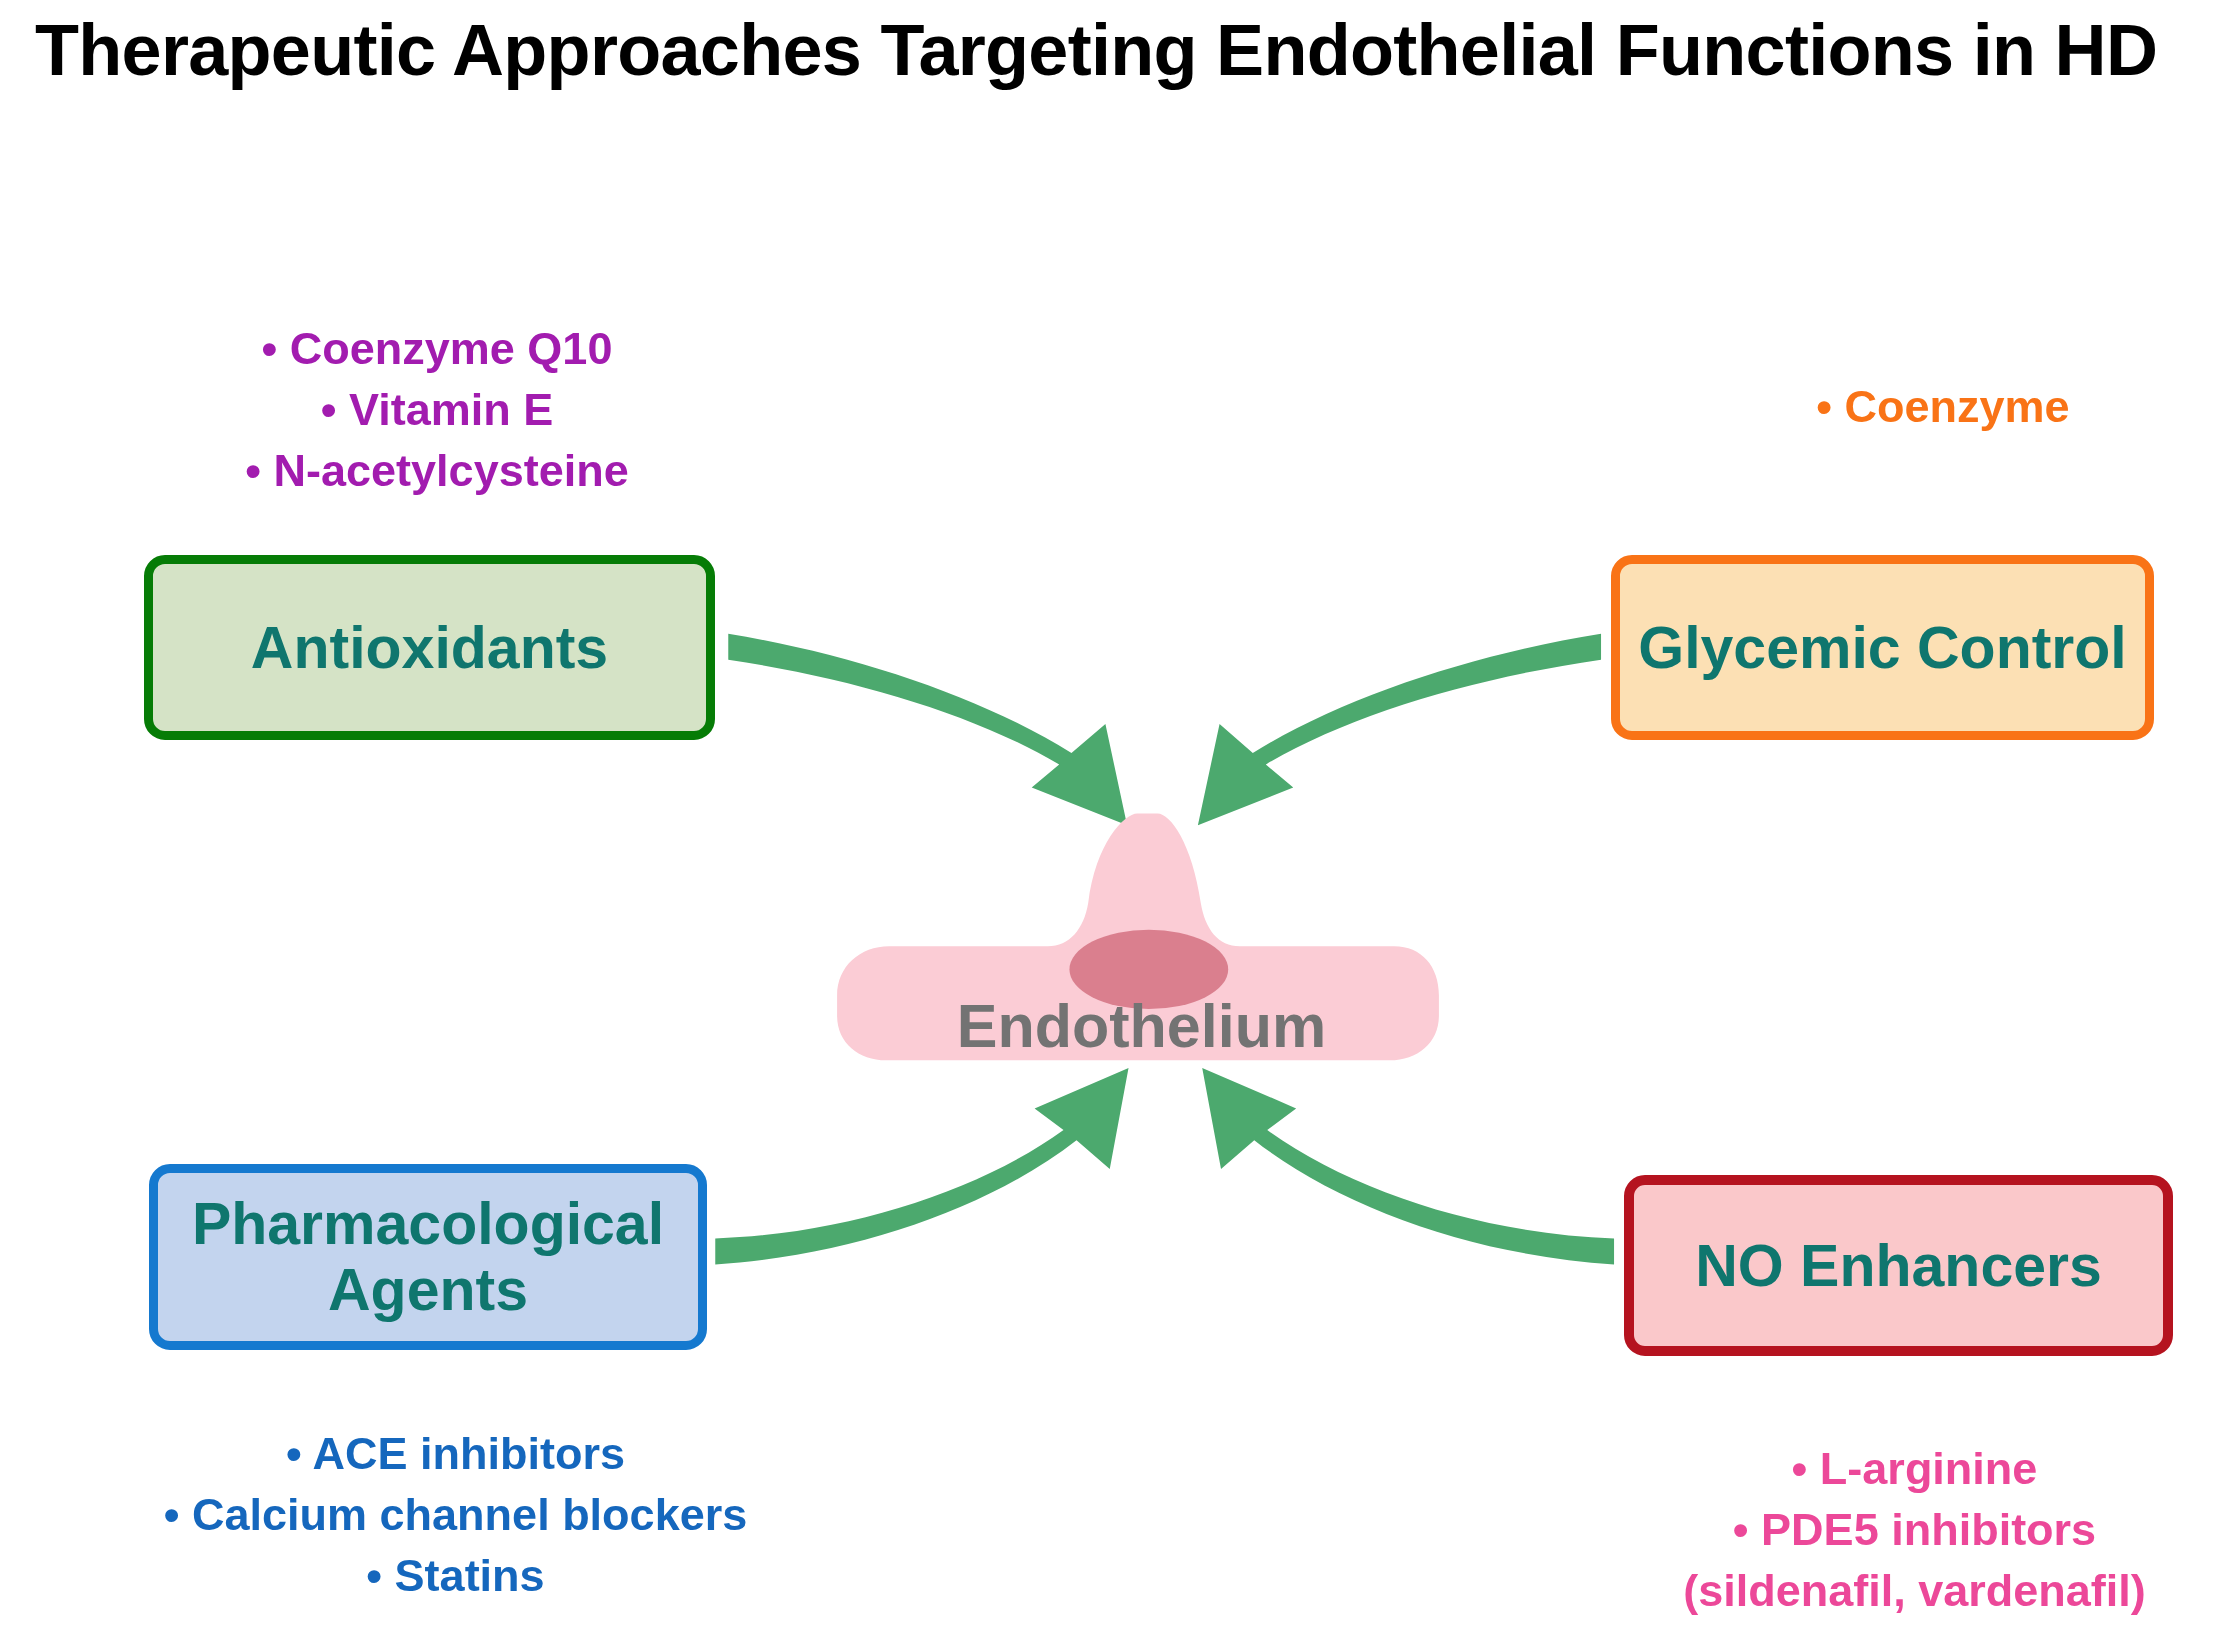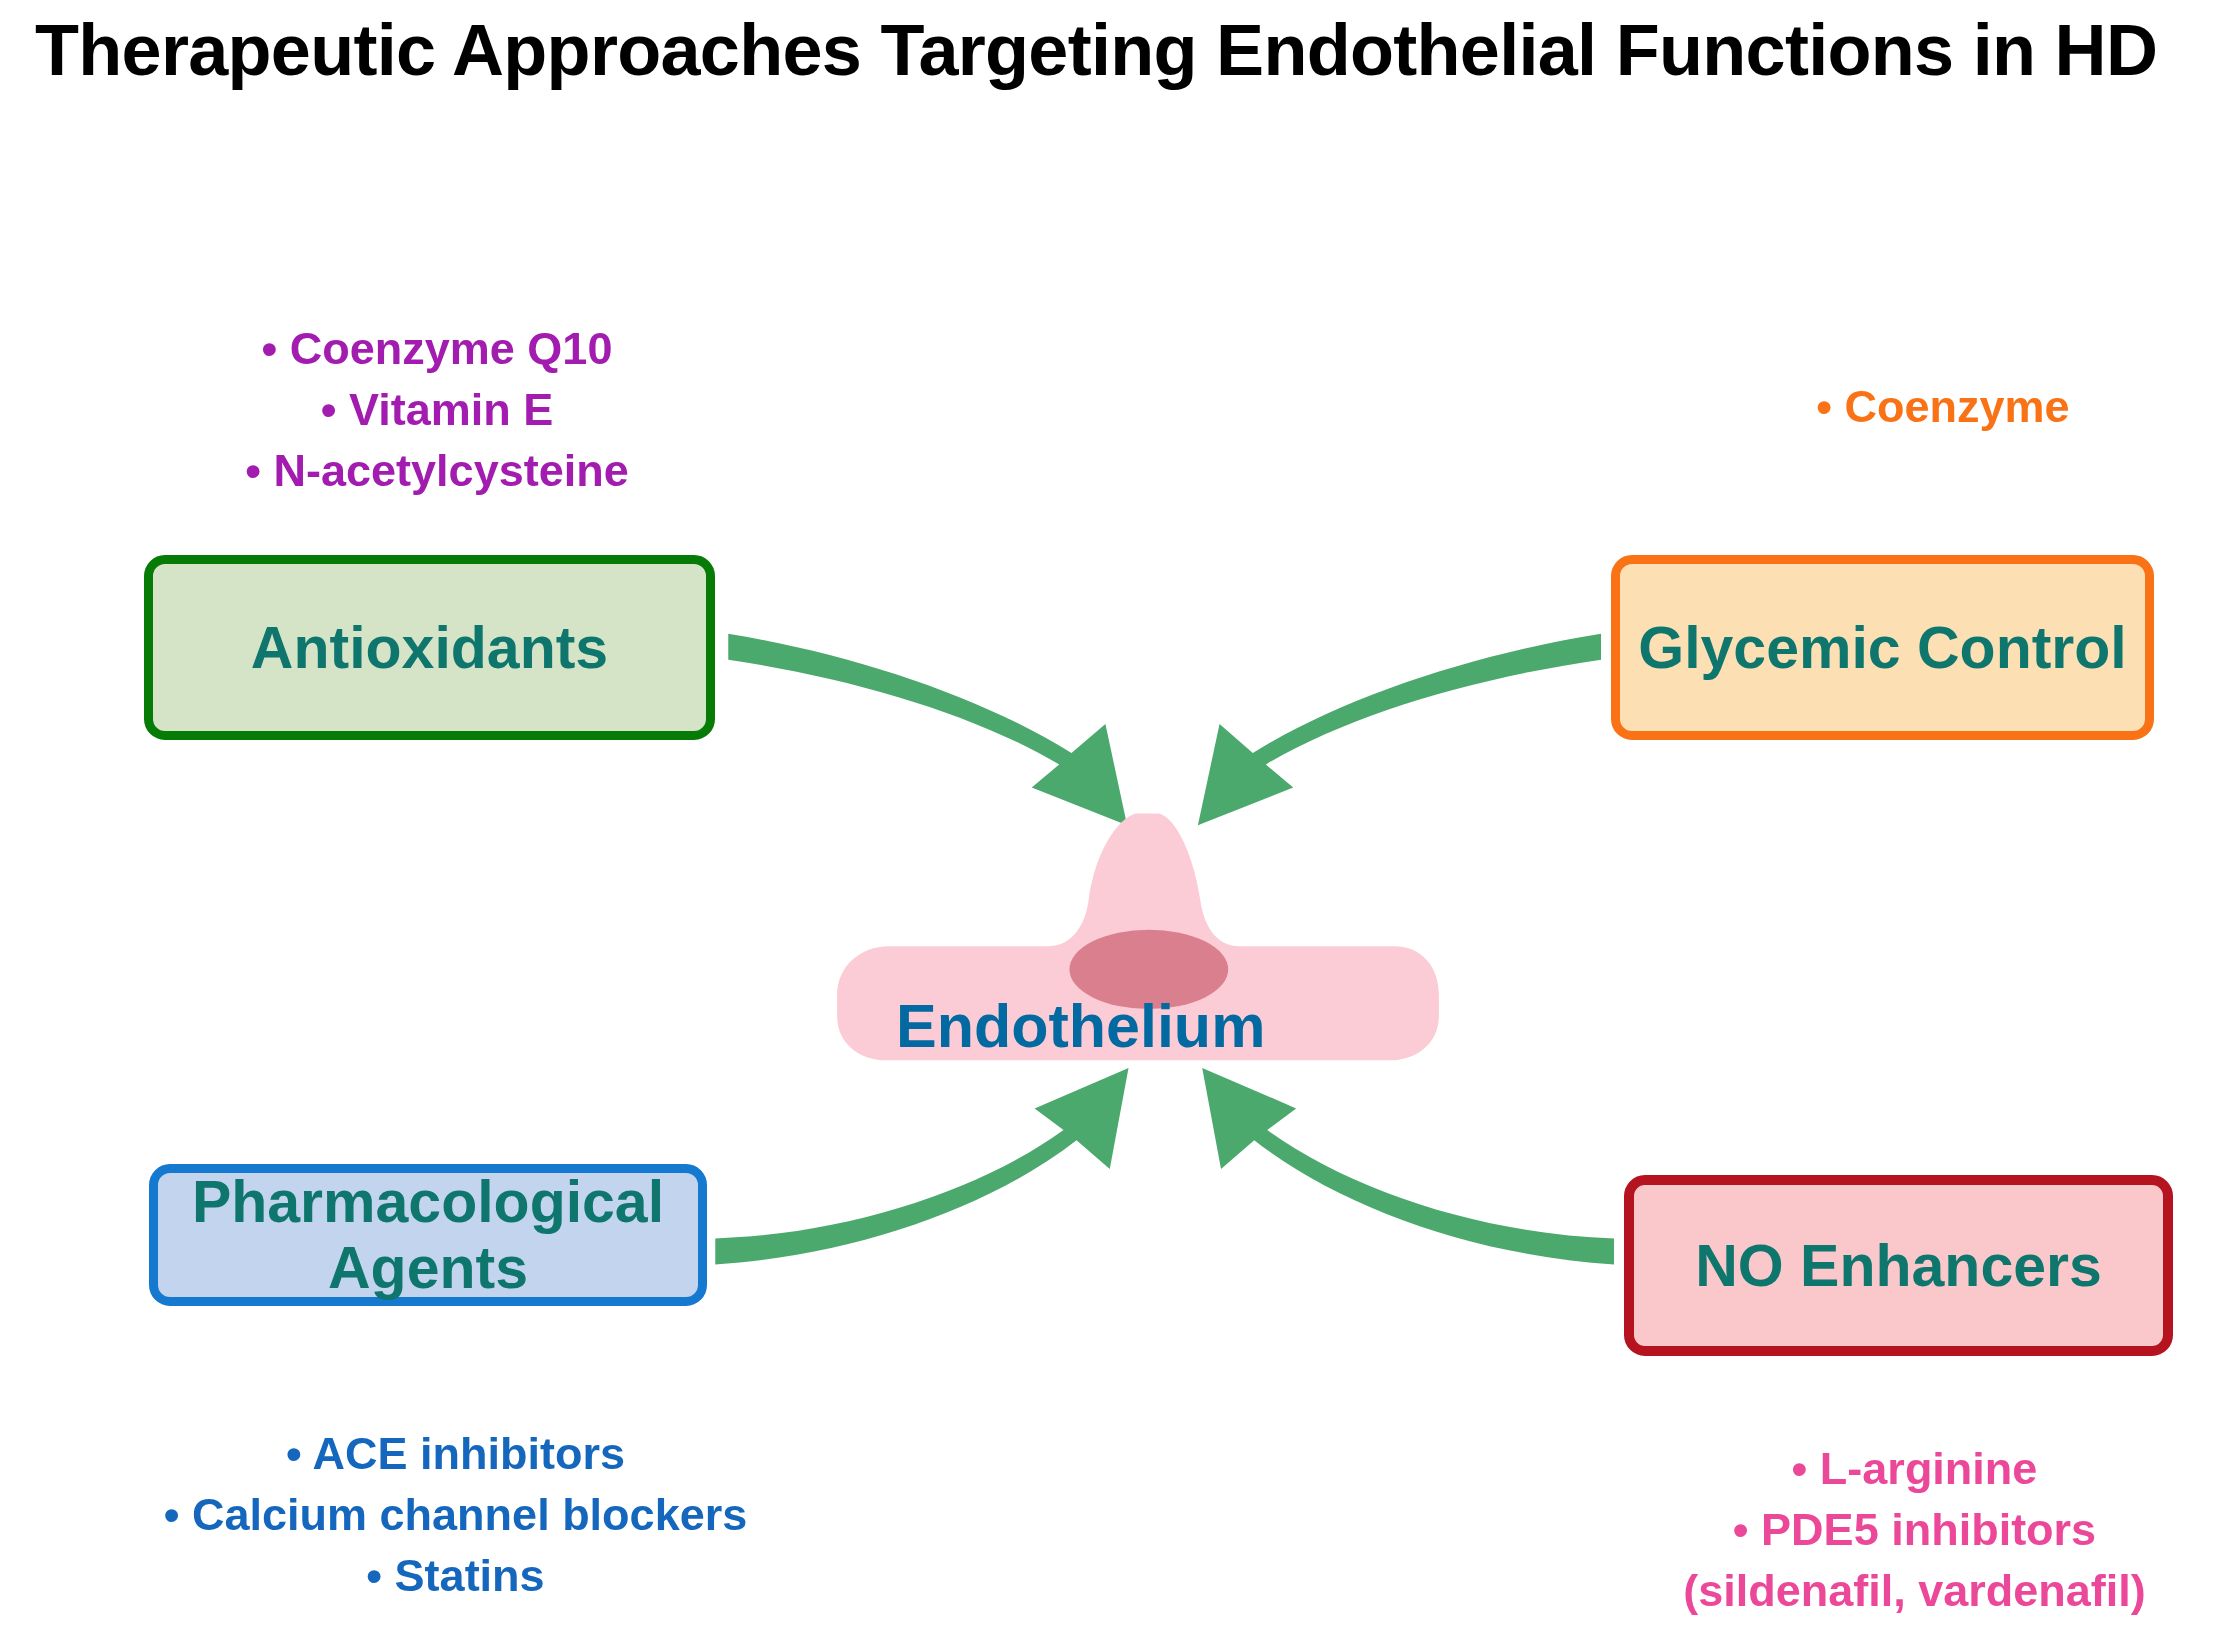--- a/index.html
+++ b/index.html
@@ -61,21 +61,21 @@
     border-color: #067c06;
     border-width: 9.4px;
   }
   #box-glycemic {
     left: 1611px; top: 555px; width: 543px; height: 185px;
     background: #fce0b4;
     border-color: #f97316;
     border-width: 9.4px;
   }
   #box-pharma {
-    left: 149px; top: 1164px; width: 558px; height: 142px;
+    left: 149px; top: 1164px; width: 558px; height: 186px;
     background: #c3d4ee;
     border-color: #1579cf;
     border-width: 9.4px;
   }
   #box-no {
     left: 1624px; top: 1175px; width: 549px; height: 181px;
     background: #fac8ca;
     border-color: #b5131f;
     border-width: 10.8px;
   }
@@ -112,24 +112,25 @@
     left: 831px;
     top: 802px;
     width: 614px;
     height: 267px;
   }
   #endothelium-label {
     position: absolute;
     left: 896px;
     top: 990px;
     width: 491px;
+    text-align: center;
     font-size: 61px;
     line-height: 72px;
     font-weight: bold;
-    color: #0369a1;
+    color: #737373;
     white-space: nowrap;
   }
 </style>
 </head>
 <body>
 
 <div id="canvas">
 
   <div id="page-title">Therapeutic Approaches Targeting Endothelial Functions in HD</div>
 

